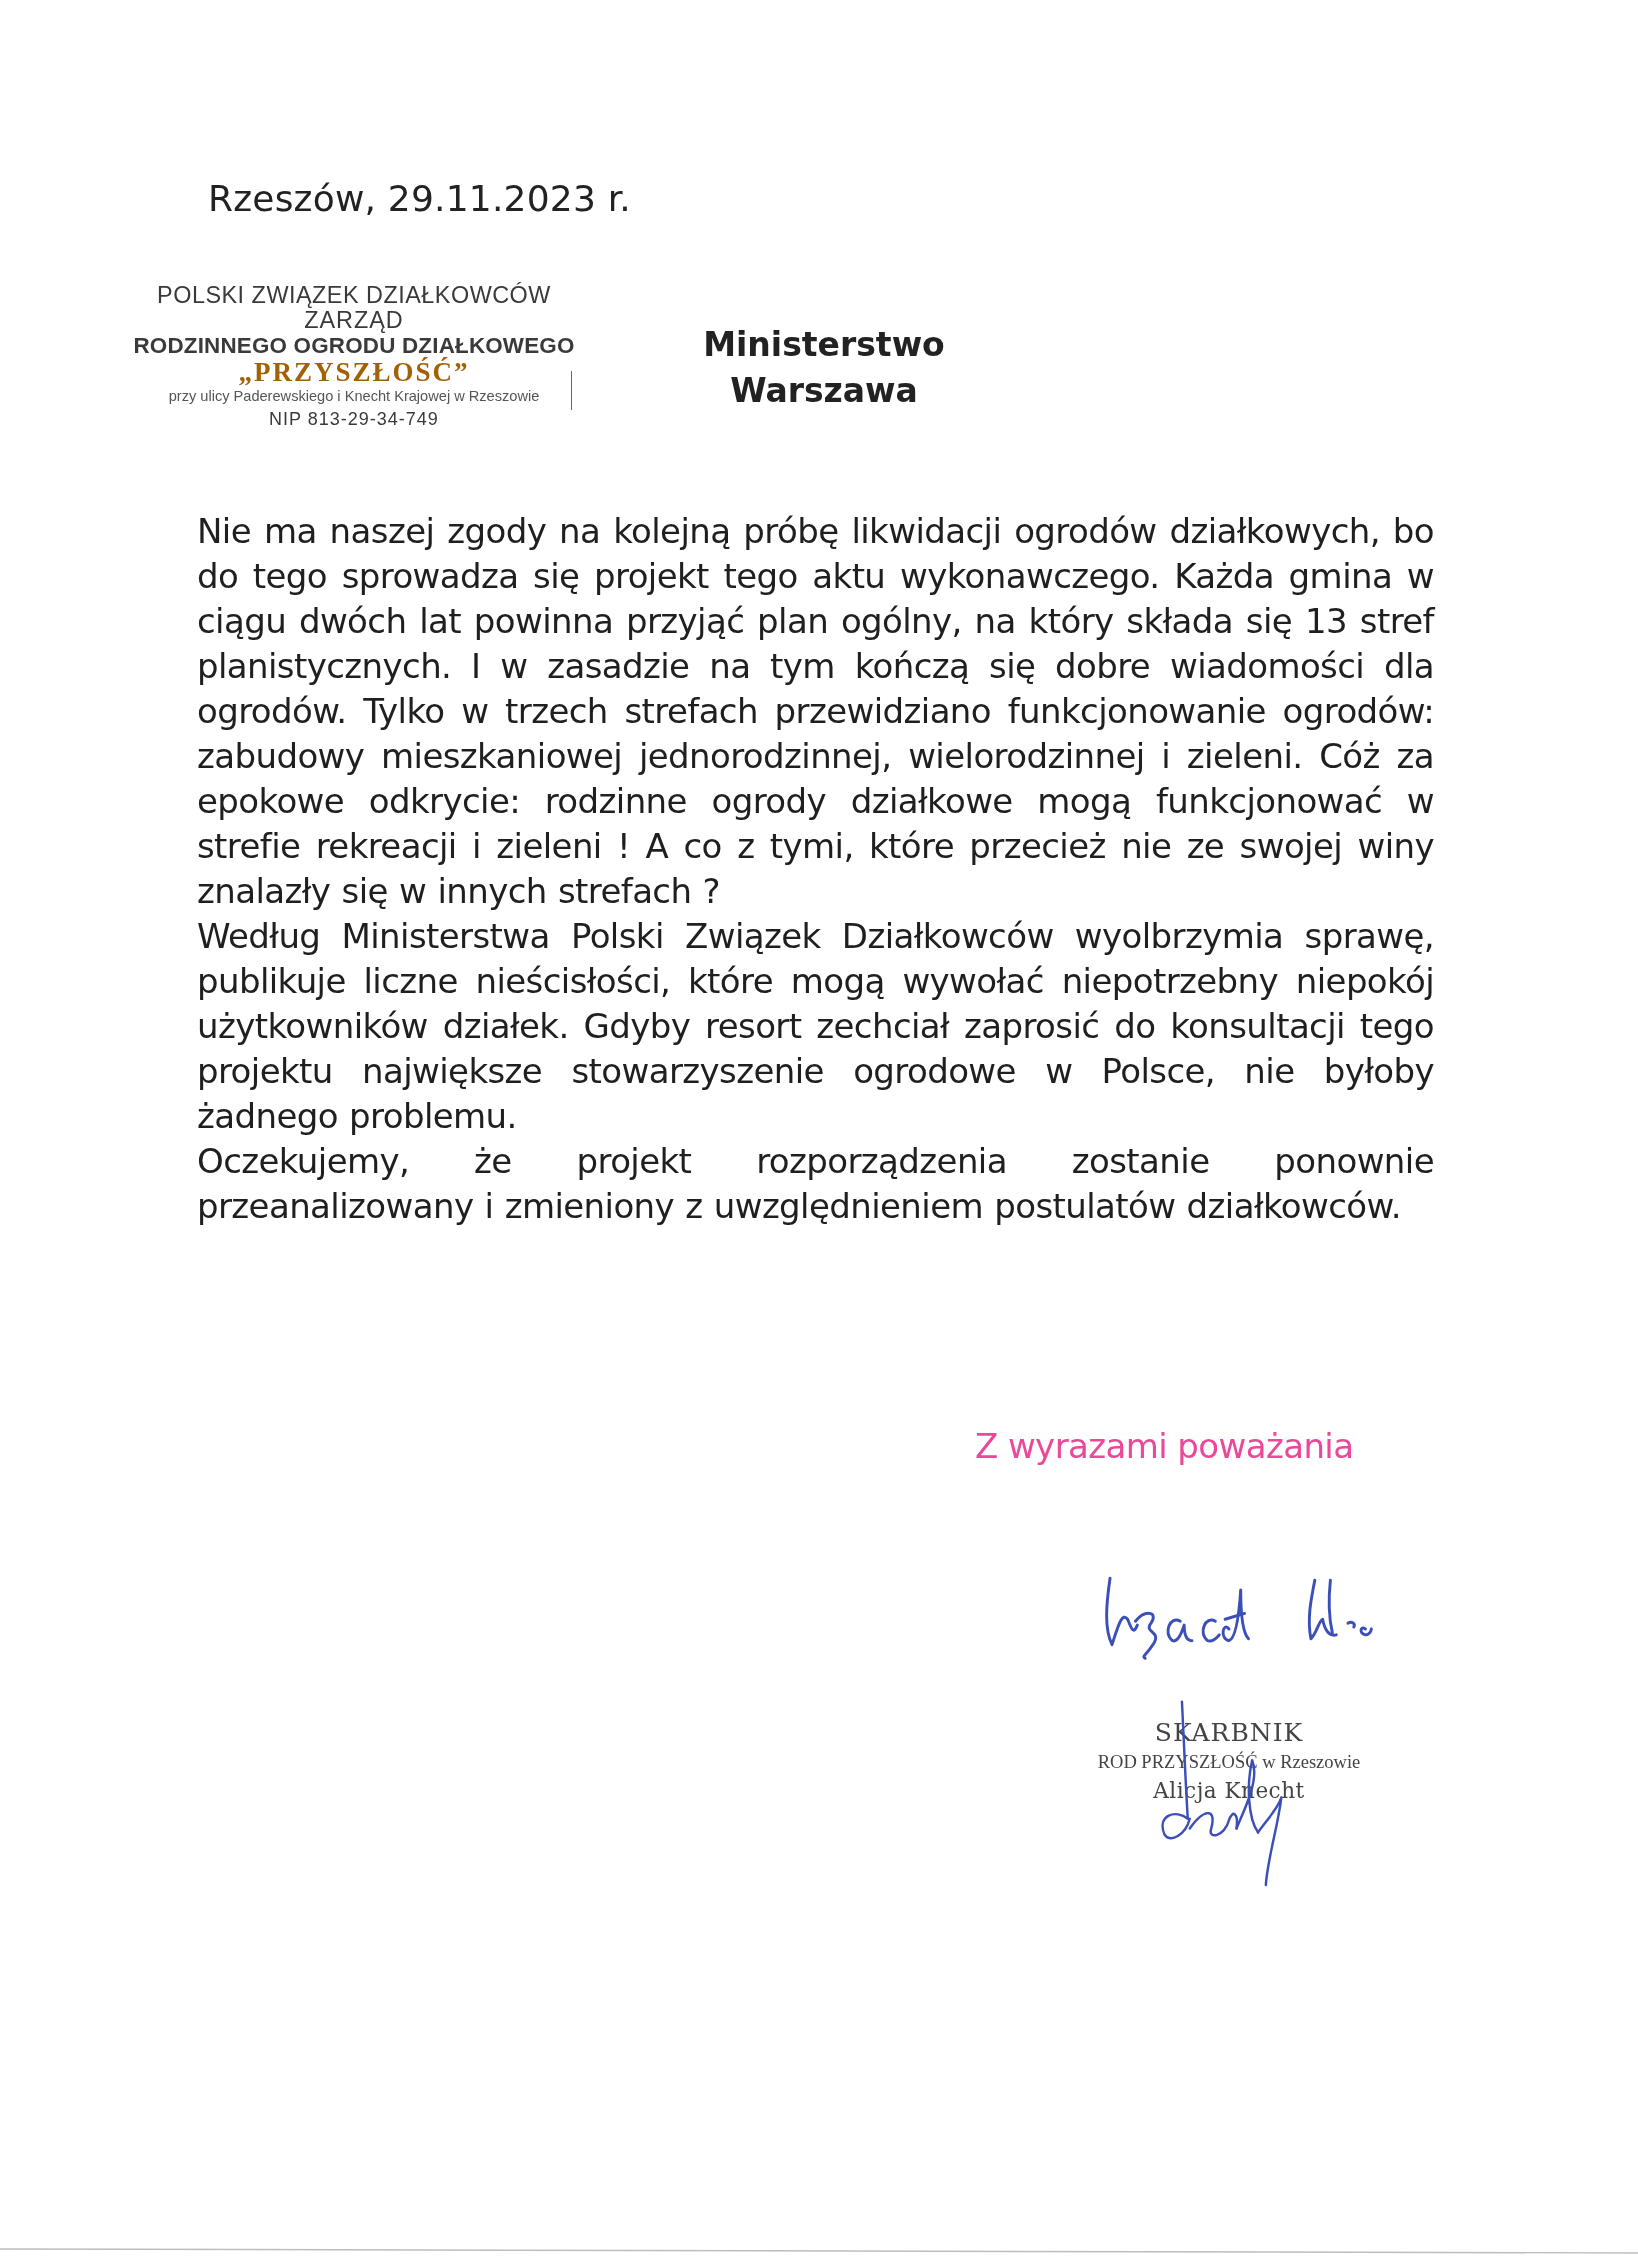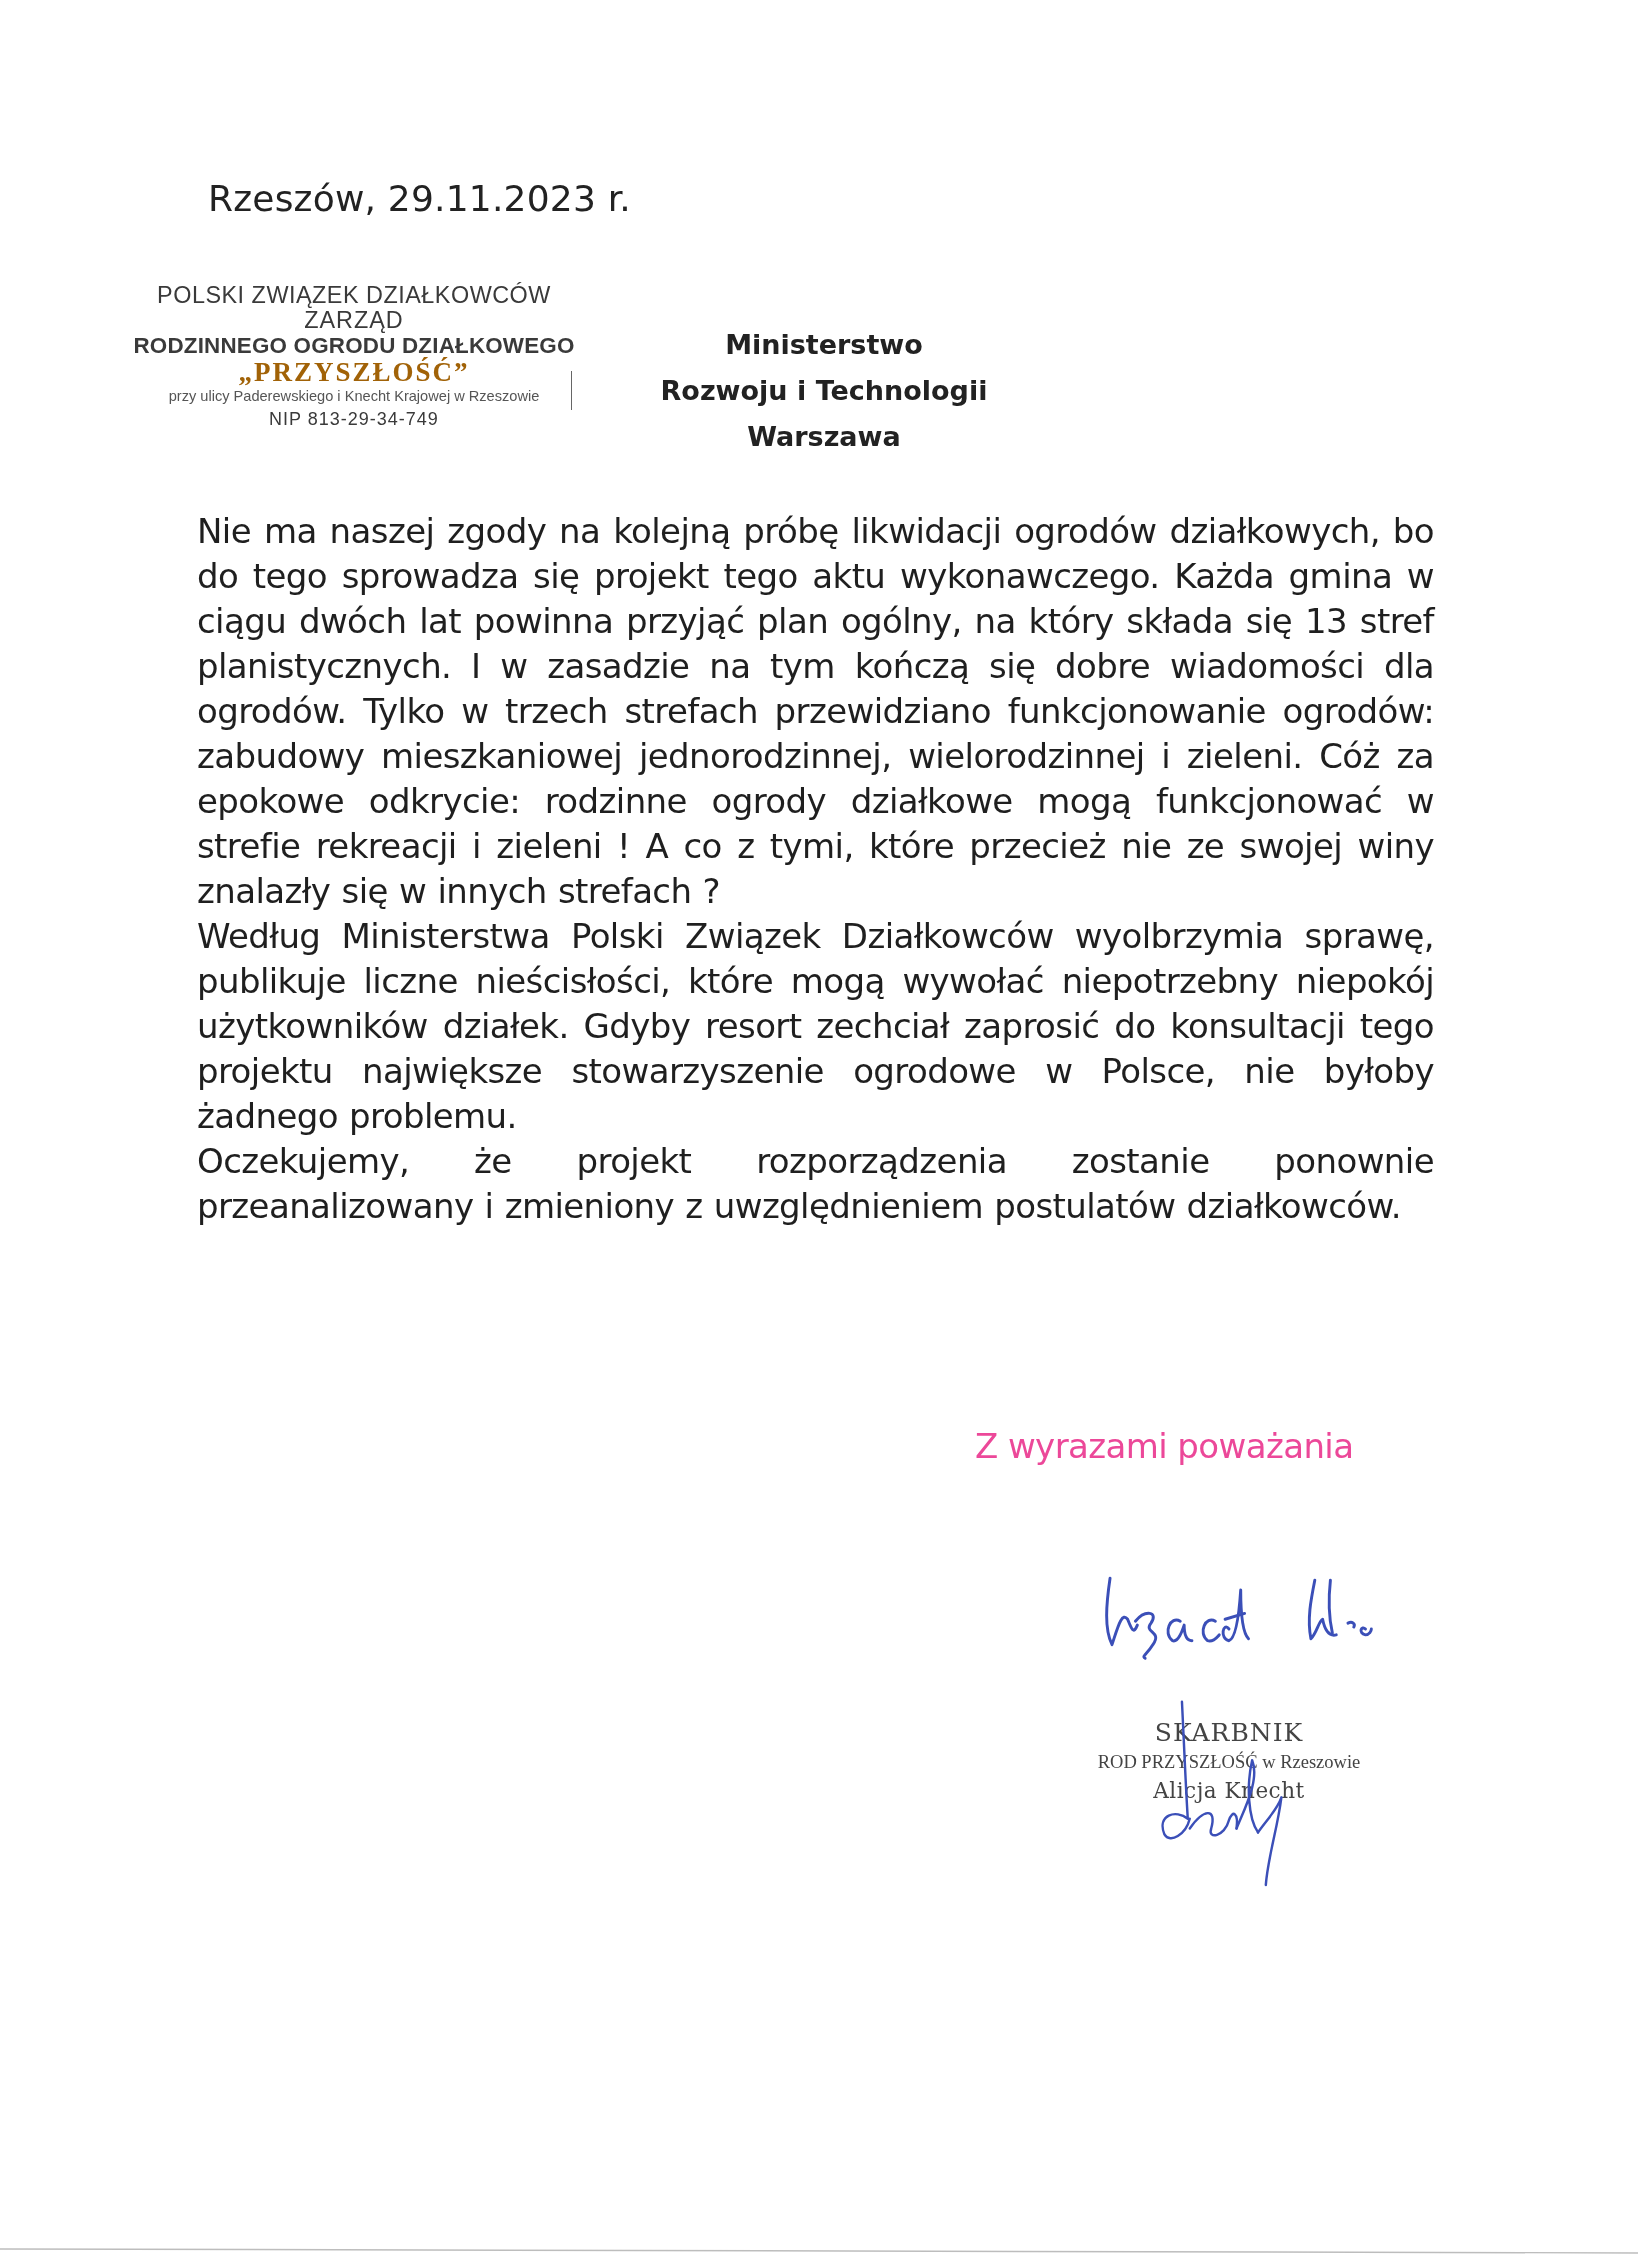--- a/index.html
+++ b/index.html
@@ -9,21 +9,21 @@
   .stamp { position:absolute; left:125px; top:283px; width:458px; text-align:center;
            font-family:"Liberation Sans", sans-serif; color:#3a3a3a; line-height:25px; }
   .stamp .l1 { font-size:23.4px; letter-spacing:0.5px; }
   .stamp .l2 { font-size:23.4px; letter-spacing:1px; }
   .stamp .l3 { font-size:22.4px; letter-spacing:0.2px;font-weight:bold; }
   .stamp .l4 { font-family:"Liberation Serif", serif; font-weight:bold; font-size:27px; letter-spacing:2px; line-height:29px; color:#a16207; }
   .stamp .l5 { font-size:14.6px; line-height:19.5px; color:#555; }
   .stamp .l6 { font-size:18px; letter-spacing:1px; }
   .stamp-bar { position:absolute; left:571px; top:371px; width:1px; height:39px; background:#666; }
   .ministry { position:absolute; left:585px; top:322px; width:478px; text-align:center;
-              font-family:"DejaVu Sans", sans-serif; font-weight:bold; font-size:27px; line-height:46px; color:#222; }
+              font-family:"DejaVu Sans", sans-serif; font-weight:bold; font-size:33px; line-height:46px; color:#222; }
   .body { position:absolute; left:197px; top:509px; width:1237px;
           font-family:"DejaVu Sans", sans-serif; font-size:34px; line-height:45px; color:#1f1f1f;
           letter-spacing:-0.6px; word-spacing:1px; }
   .body p { margin:0; text-align:justify; text-align-last:left; }
   .closing { position:absolute; left:975px; top:1426px; width:455px; text-align:left;
              font-size:34px; letter-spacing:-0.6px; color:#ec4899; }
   .sig1 { position:absolute; left:1073px; top:1551px; width:351px; height:117px; }
   .signer-stamp { position:absolute; left:1073px; top:1716px; width:312px; text-align:center;
                   font-family:"DejaVu Serif", serif; color:#444; }
   .signer-stamp .t1 { font-size:25px; letter-spacing:1px; line-height:33px; }
@@ -44,21 +44,20 @@
     <div class="l2">ZARZĄD</div>
     <div class="l3">RODZINNEGO OGRODU DZIAŁKOWEGO</div>
     <div class="l4">„PRZYSZŁOŚĆ”</div>
     <div class="l5">przy ulicy Paderewskiego i Knecht Krajowej w Rzeszowie</div>
     <div class="l6">NIP 813-29-34-749</div>
   </div>
   <div class="stamp-bar"></div>
 
   <div class="ministry">
     <div>Ministerstwo</div>
-    <div>Rozwoju i Technologii</div>
     <div>Warszawa</div>
   </div>
 
   <div class="body">
     <p>Nie ma naszej zgody na kolejną próbę likwidacji ogrodów działkowych, bo do tego sprowadza się projekt tego aktu wykonawczego. Każda gmina w ciągu dwóch lat powinna przyjąć plan ogólny, na który składa się 13 stref planistycznych. I w zasadzie na tym kończą się dobre wiadomości dla ogrodów. Tylko w trzech strefach przewidziano funkcjonowanie ogrodów: zabudowy mieszkaniowej jednorodzinnej, wielorodzinnej i zieleni. Cóż za epokowe odkrycie: rodzinne ogrody działkowe mogą funkcjonować w strefie rekreacji i zieleni ! A co z tymi, które przecież nie ze swojej winy znalazły się w innych strefach ?</p>
     <p>Według Ministerstwa Polski Związek Działkowców wyolbrzymia sprawę, publikuje liczne nieścisłości, które mogą wywołać niepotrzebny niepokój użytkowników działek. Gdyby resort zechciał zaprosić do konsultacji tego projektu największe stowarzyszenie ogrodowe w Polsce, nie byłoby żadnego problemu.</p>
     <p>Oczekujemy, że projekt rozporządzenia zostanie ponownie przeanalizowany i zmieniony z uwzględnieniem postulatów działkowców.</p>
   </div>
 
   <div class="closing">Z wyrazami poważania</div>

